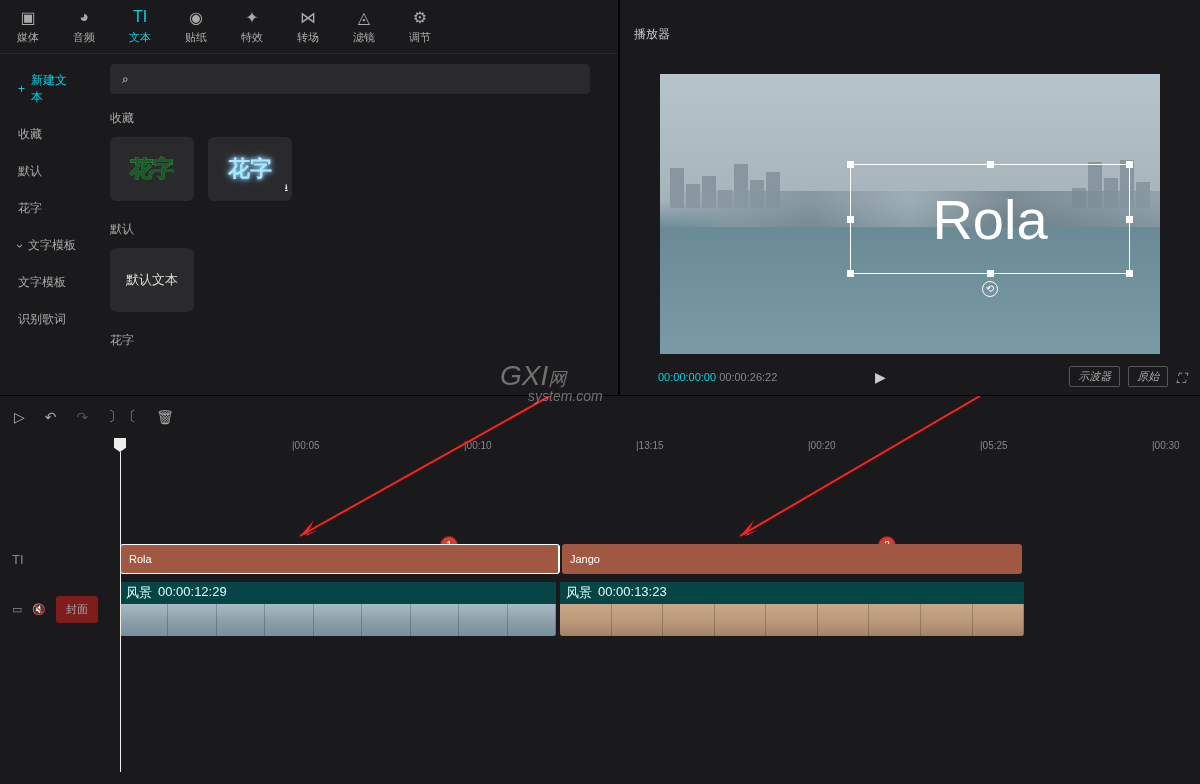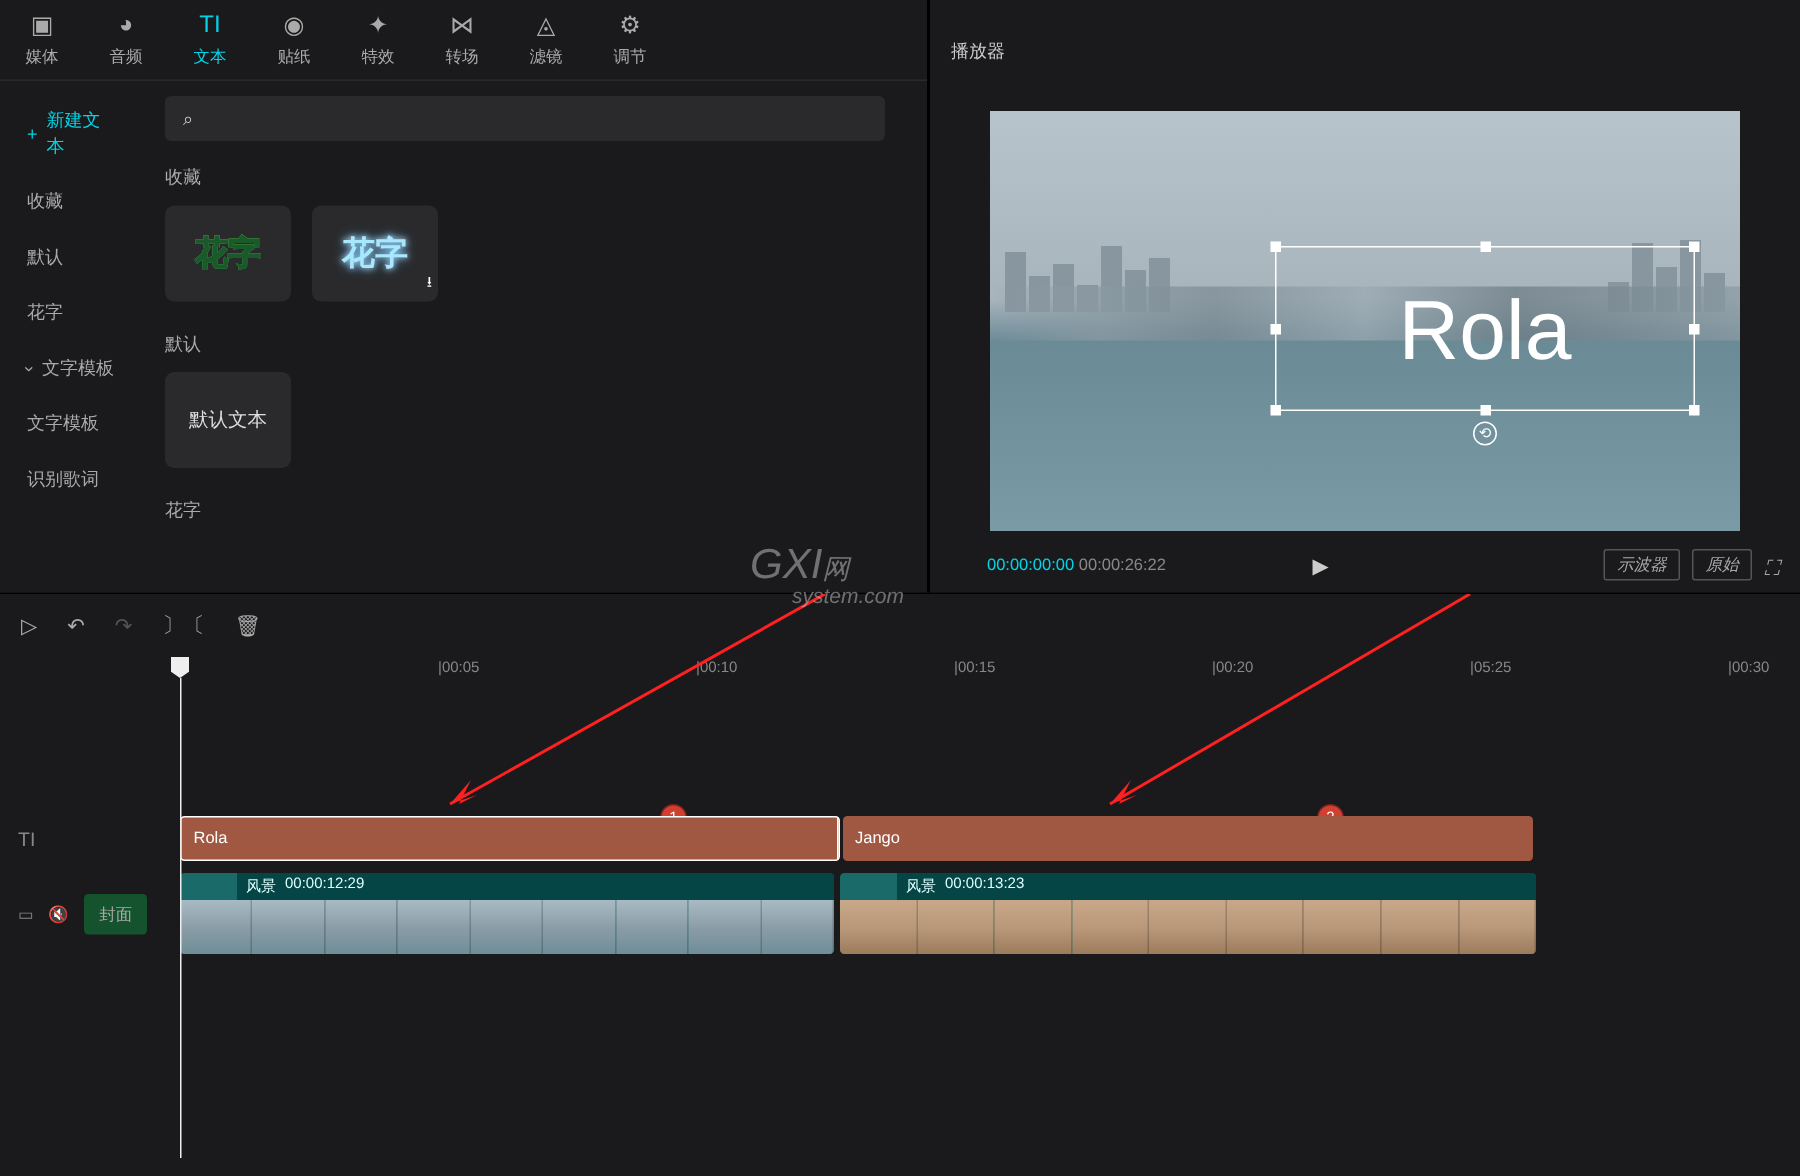--- a/index.html
+++ b/index.html
@@ -71,32 +71,32 @@
 .ruler-mark { position: absolute; top: 2px;}
 .playhead { position: absolute; left: 120px; top: 0; width: 12px; height: 340px; z-index: 50; pointer-events: none; }
 .playhead-head { width: 12px; height: 14px; background: #eee; clip-path: polygon(0 0,100% 0,100% 70%,50% 100%,0 70%); margin-left:-6px;}
 .playhead-line { width: 1px; background: #eee; height: 320px; margin-left: 0px; }
 
 .tracks-area { position: relative; padding-left: 120px; padding-top: 86px;}
 .track-row { height: 34px; display: flex; align-items: center; margin-bottom: 4px; position: relative; }
 .track-row.video { height: 58px; }
 .track-header { position: absolute; left: -120px; width: 116px; display: flex; align-items: center; gap: 10px; padding-left: 12px; color:#888; font-size:11px;}
 .track-icon { font-size: 13px; }
-.cover-btn { background: #14532d; padding: 6px 10px; border-radius: 3px; cursor: pointer; font-size:11px; color:#aaa;}
+.cover-btn { background: #7f1d1d; padding: 6px 10px; border-radius: 3px; cursor: pointer; font-size:11px; color:#aaa;}
 
 .text-clip { height: 30px; background: #a15842; border-radius: 3px; color: #fff; font-size: 11px; padding: 0 8px; display: flex; align-items: center; position: absolute; top:2px; cursor:pointer;}
 .text-clip.selected { border: 1px solid #fff; }
 .text-clip .divider { position:absolute; right:0; top:0; bottom:0; width:1px; background:#fff;}
 .clip1 { left: 0; width: 440px; }
 .clip2 { left: 442px; width: 460px; }
 
 .video-clip { height: 54px; background: #1a6a6a; border-radius: 3px; position: absolute; top:2px; overflow: hidden; cursor:pointer;}
 .vclip1 { left: 0; width: 436px; }
 .vclip2 { left: 440px; width: 464px; }
-.video-clip-header { background: rgba(0,60,60,0.8); padding: 2px 6px; font-size: 10px; color: #dff; display:flex; gap:6px;margin-left:38px;}
+.video-clip-header { background: rgba(0,60,60,0.8); padding: 2px 6px; font-size: 13px; color: #dff; display:flex; gap:6px;}
 .video-frames { display: flex; height: 38px; }
 .vframe { flex: 1; background: linear-gradient(180deg,#a8bac4 0%,#8a9ca6 50%,#6a8c96 100%); border-right:1px solid rgba(0,0,0,0.2);}
 .vframe.city2 { background: linear-gradient(180deg,#c8a888 0%,#b89878 50%,#987858 100%);}
 
 
 .arrow { position: absolute; z-index: 60; pointer-events:none;}
 .arrow-line { stroke: #ff2020; stroke-width: 2; fill: none; }
 .arrow-head { fill: #ff2020; }
 .arrow-badge { position:absolute; width:18px; height:18px; background:#d04030; border-radius:50%; color:#fff; font-size:10px; display:flex;align-items:center;justify-content:center; border:1px solid #802020;}
 </style>
@@ -232,21 +232,21 @@
     <span class="tl-tool">〕〔</span>
     <span class="tl-tool">🗑</span>
   </div>
   <div class="time-ruler" id="ruler">
     <div class="playhead">
         <div class="playhead-head"></div>
         <div class="playhead-line"></div>
       </div>
   <span class="ruler-mark" style="left: 292px;">|00:05</span>
       <span class="ruler-mark" style="left: 464px;">|00:10</span>
-      <span class="ruler-mark" style="left: 636px;">|00:15</span>
+      <span class="ruler-mark" style="left: 636px;">|13:15</span>
       <span class="ruler-mark" style="left: 808px;">|00:20</span>
       <span class="ruler-mark" style="left: 980px;">|05:25</span>
       <span class="ruler-mark" style="left: 1152px;">|00:30</span>
     </div>
   <div class="tracks-area">
 
     <svg class="arrow" style="left:280px; top:-60px;" width="300" height="160">
         <line class="arrow-line" x1="270" y1="0" x2="20" y2="140"></line>
         <polygon class="arrow-head" points="20,140 34,124 26,140 38,134"></polygon>
       </svg>

